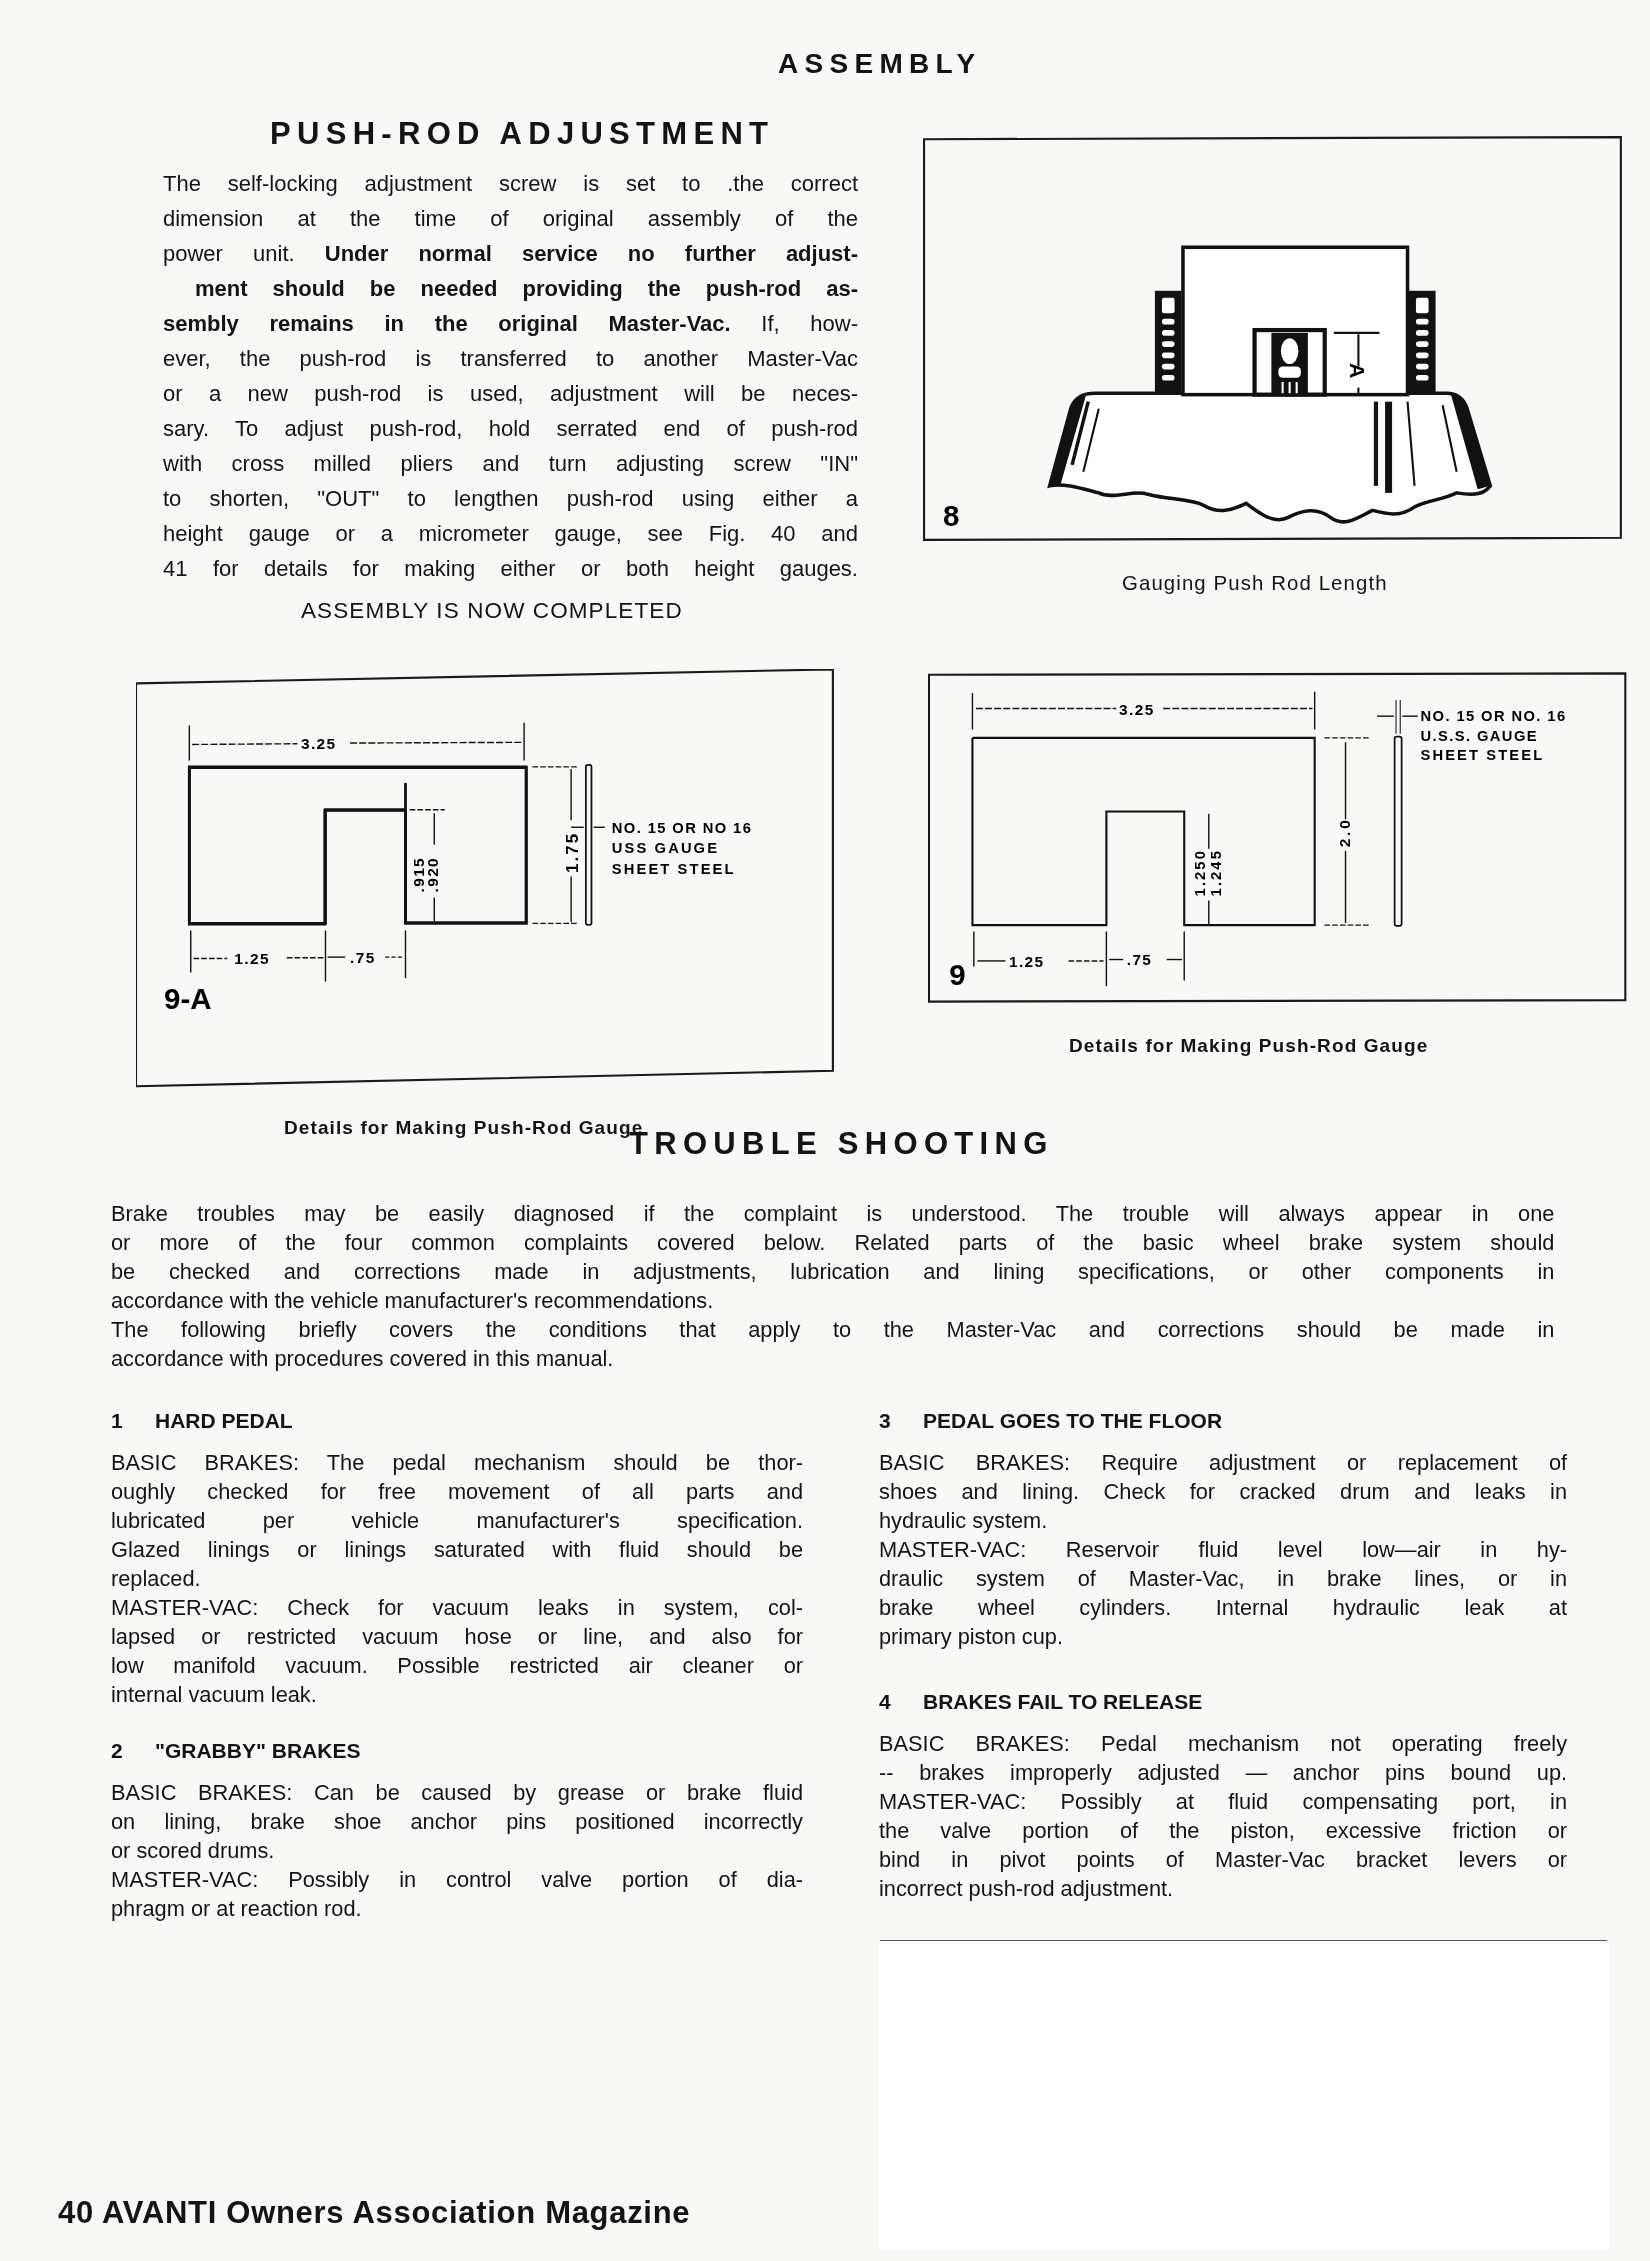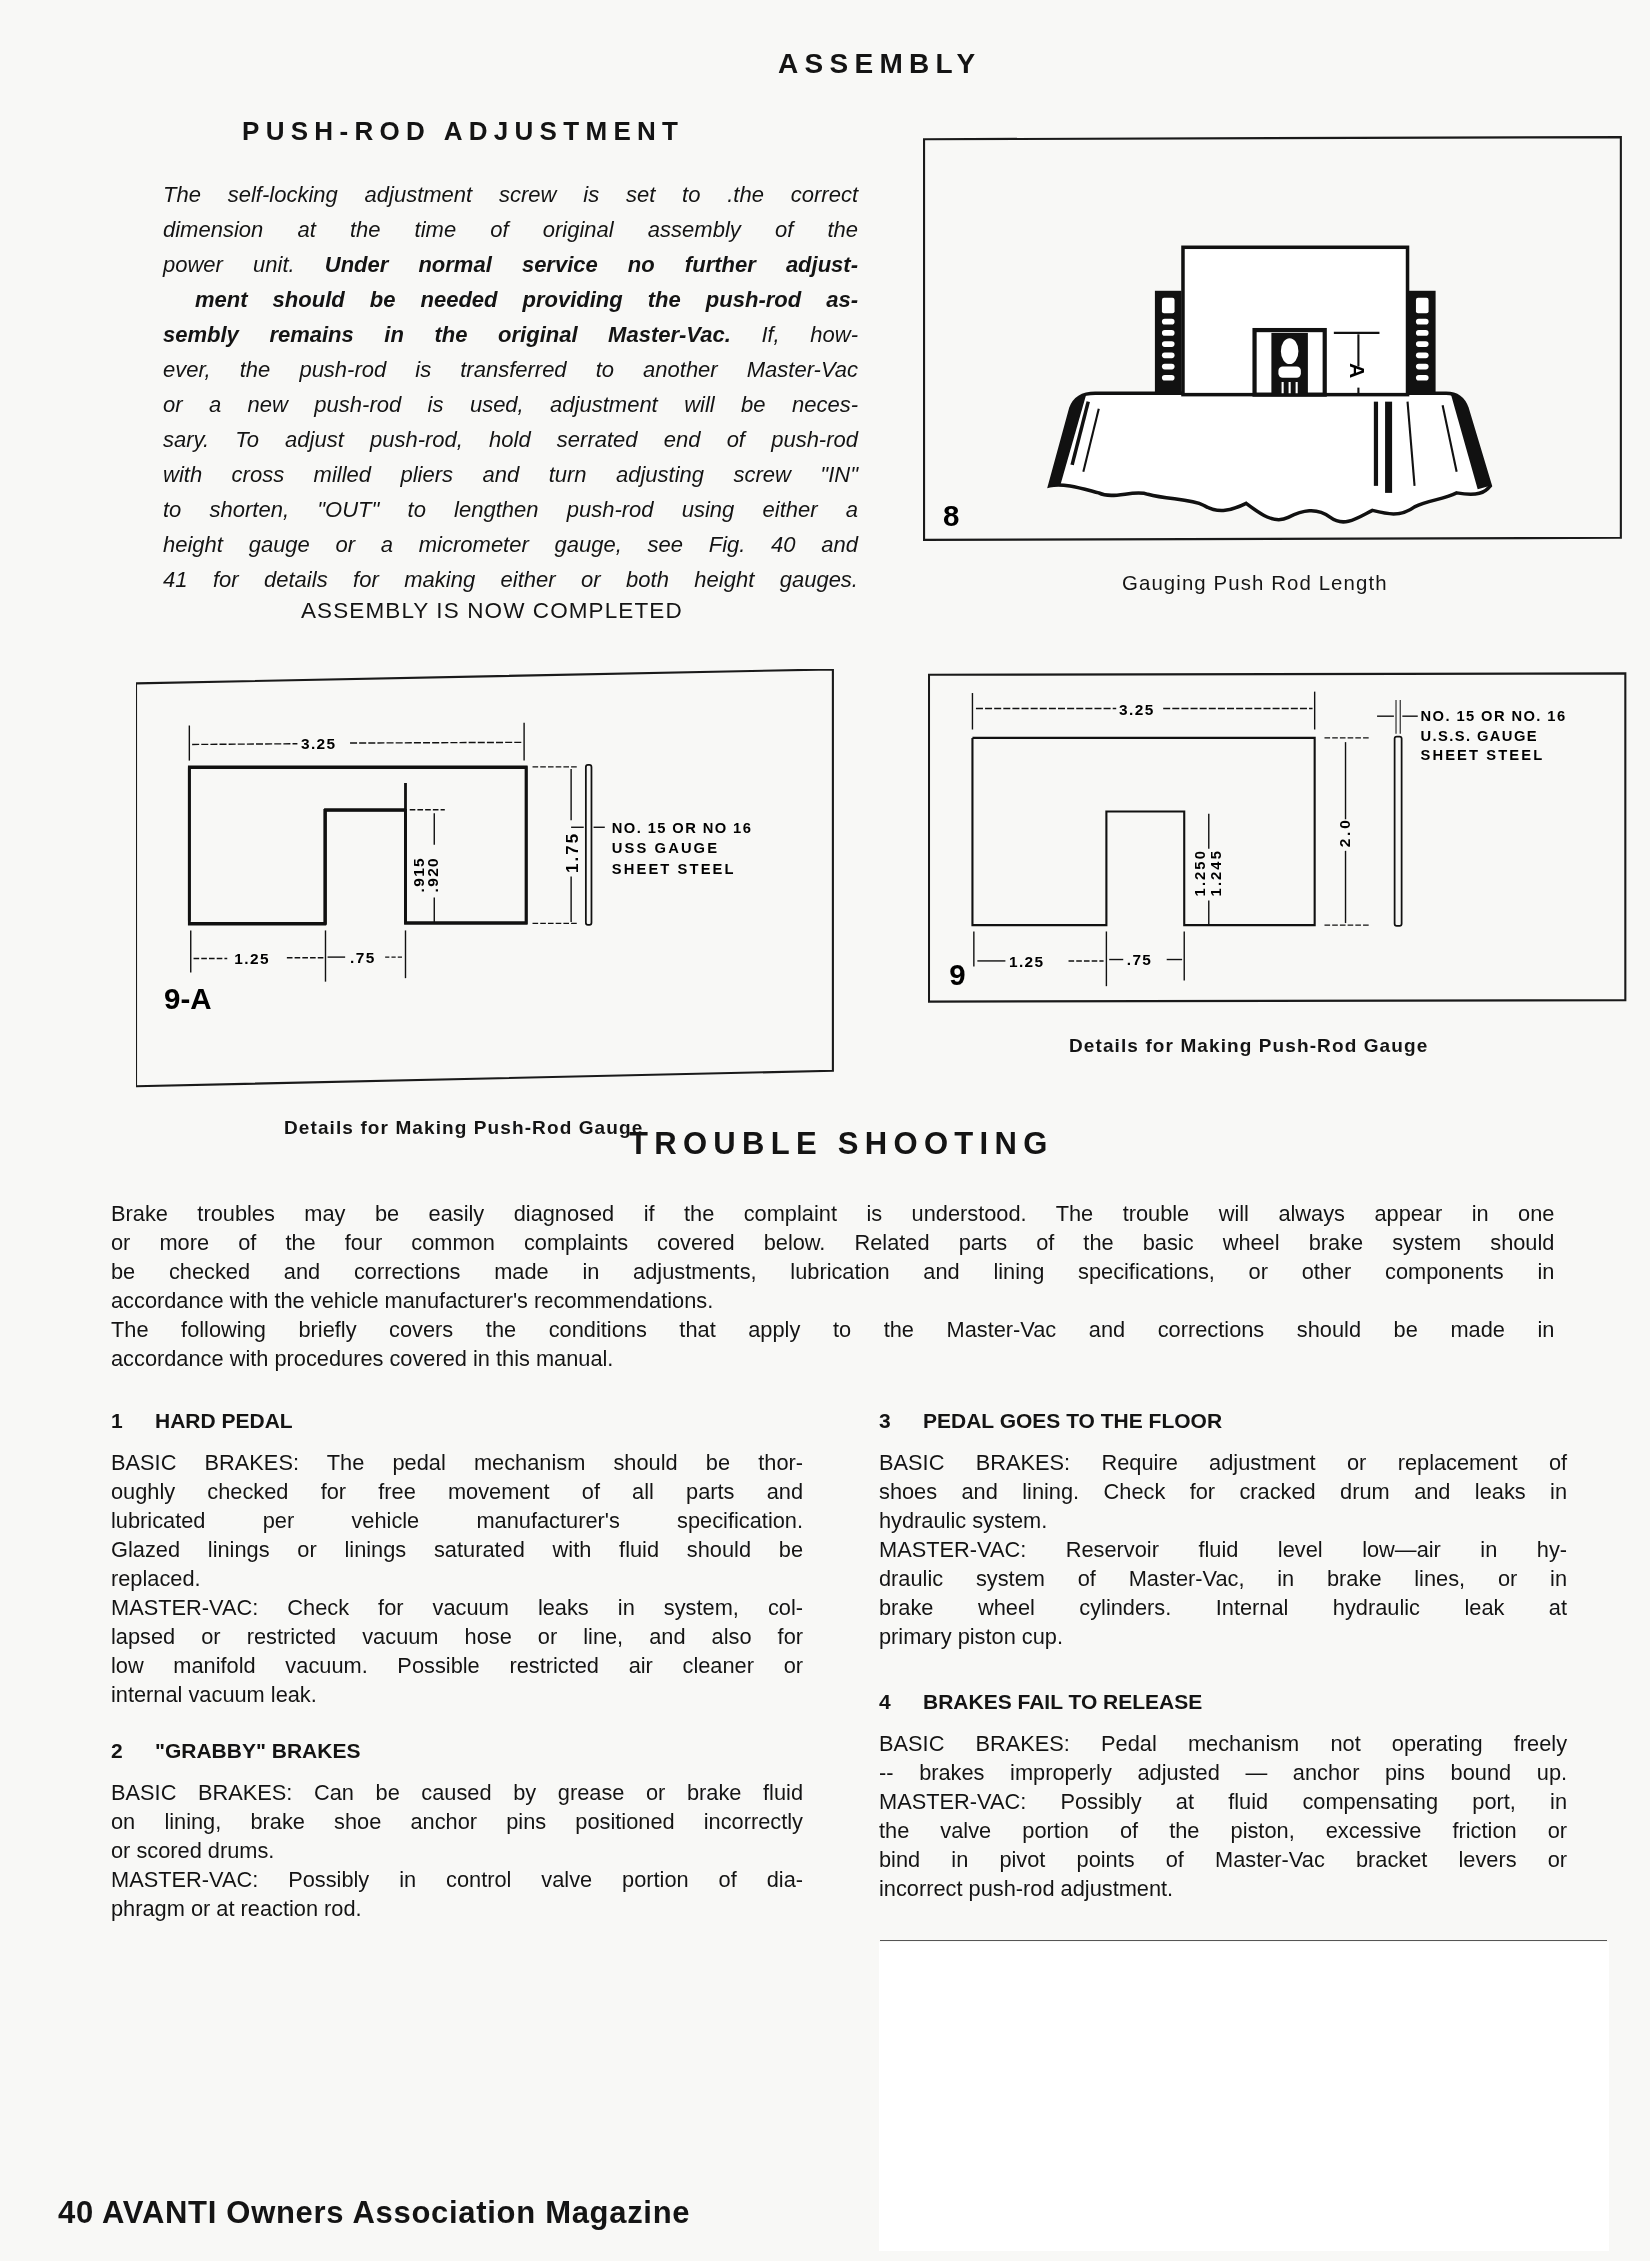--- a/index.html
+++ b/index.html
@@ -19,23 +19,23 @@
   .footer{font-family:"Liberation Sans",sans-serif;font-weight:bold;font-size:31px;letter-spacing:0.7px;white-space:nowrap;}
   .whitepatch{position:absolute;background:#ffffff;}
 </style>
 </head>
 <body>
 
 <div class="whitepatch" style="left:879px;top:1942px;width:730px;height:309px;"></div>
 
 <div class="abs hdr" style="left:778px;top:48px;font-size:28px;letter-spacing:6.3px;">ASSEMBLY</div>
 
-<div class="abs hdr" style="left:242px;top:116px;font-size:26px;letter-spacing:6.3px;">PUSH-ROD ADJUSTMENT</div>
-
-<div class="abs para" id="pr-body" style="left:163px;top:177px;width:695px;font-style:italic;">
+<div class="abs hdr" style="left:270px;top:116px;font-size:31px;letter-spacing:6.3px;">PUSH-ROD ADJUSTMENT</div>
+
+<div class="abs para" id="pr-body" style="left:163px;top:166px;width:695px;">
     <span class="ln"><span>The self-locking adjustment screw is set to .the correct</span></span>
     <span class="ln"><span>dimension at the time of original assembly of the</span></span>
     <span class="ln"><span>power unit. </span><span style="font-weight: bold;">Under normal service no further adjust-</span></span>
     <span class="ln"><span style="font-weight: bold; margin-left: 32px;">ment should be needed providing the push-rod as-</span></span>
     <span class="ln"><span style="font-weight: bold;">sembly remains in the original Master-Vac.</span><span> If, how-</span></span>
     <span class="ln"><span>ever, the push-rod is transferred to another Master-Vac</span></span>
     <span class="ln"><span>or a new push-rod is used, adjustment will be neces-</span></span>
     <span class="ln"><span>sary. To adjust push-rod, hold serrated end of push-rod</span></span>
     <span class="ln"><span>with cross milled pliers and turn adjusting screw "IN"</span></span>
     <span class="ln"><span>to shorten, "OUT" to lengthen push-rod using either a</span></span>

